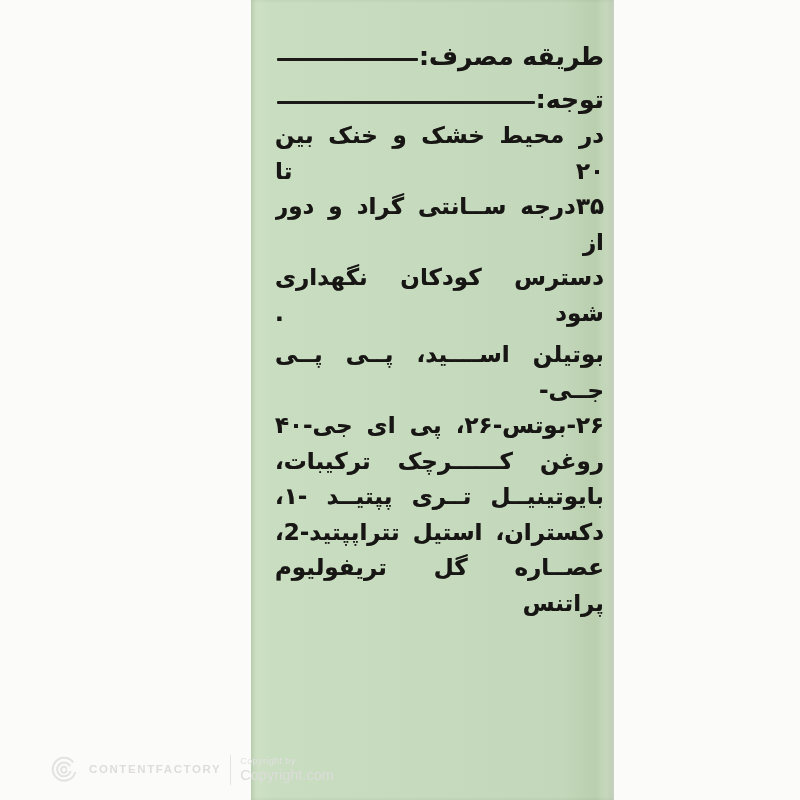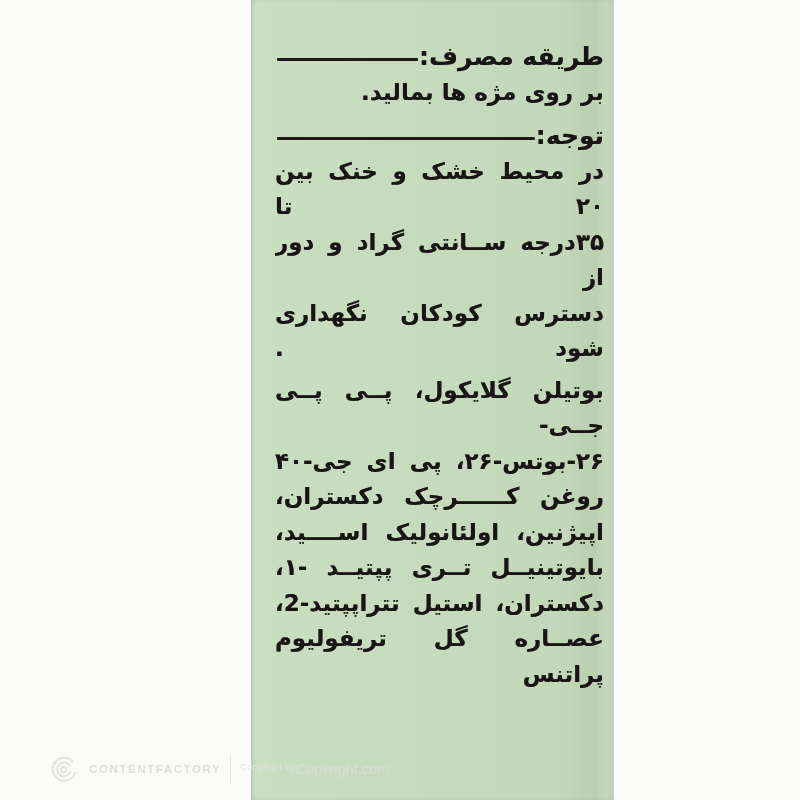--- a/index.html
+++ b/index.html
@@ -64,59 +64,57 @@
     user-select: none;
   }
   .wm-logo svg { display: block; width: 31px; height: 31px; }
   .wm-brand {
     display: flex; flex-direction: row;
     font-size: 11.5px; line-height: 13px;
     letter-spacing: 1.6px; font-weight: 700;
     color: #dedddc;
   }
   .wm-divider { width: 1px; height: 30px; background: #e4e4e3; }
-  .wm-right { display: flex; flex-direction: row; justify-content: center; }
+  .wm-right { display: flex; flex-direction: column; justify-content: center; }
   .wm-copy { font-size: 9px; letter-spacing: 0.4px; line-height: 12px; color: #e0e0df; }
   .wm-site { font-size: 14.5px; line-height: 17px; color: #dcdcdb; }
 </style>
 </head>
 <body>
 
 <div class="stage">
 
   <div class="panel">
     <div class="panel-content">
   <section class="section">
     <div class="section-header">
       <span class="heading-label">طریقه مصرف:</span>
       <span class="heading-rule"></span>
     </div>
     <div class="section-lines">
-            <div class="line endline">بر روی مژه ها بمالید.</div>
           </div>
   </section>
 
   <section class="section">
     <div class="section-header">
       <span class="heading-label">توجه:</span>
       <span class="heading-rule"></span>
     </div>
     <div class="section-lines">
             <div class="line justified">در محیط خشک و خنک بین ۲۰ تا</div>
             <div class="line justified">۳۵درجه ســانتی گراد و دور از</div>
             <div class="line justified">دسترس کودکان نگهداری شود .</div>
           </div>
   </section>
 
   <section class="section">
     <div class="section-lines">
-            <div class="line justified">بوتیلن گلایکول، پــی پــی جــی-</div>
+            <div class="line justified">بوتیلن اســــید، پــی پــی جــی-</div>
             <div class="line justified">۲۶-بوتس-۲۶، پی ای جی-۴۰</div>
-            <div class="line justified">روغن کــــــرچک دکستران،</div>
-            <div class="line justified">اپیژنین، اولئانولیک اســــید،</div>
+            <div class="line justified">روغن کــــــرچک ترکیبات،</div>
             <div class="line justified">بایوتینیــل تــری پپتیــد -۱،</div>
             <div class="line justified">دکستران، استیل تتراپپتید-2،</div>
             <div class="line justified">عصــاره گل تریفولیوم پراتنس</div>
           </div>
   </section>
 </div>
   </div>
 
   <div class="watermark">
     <span class="wm-logo">

